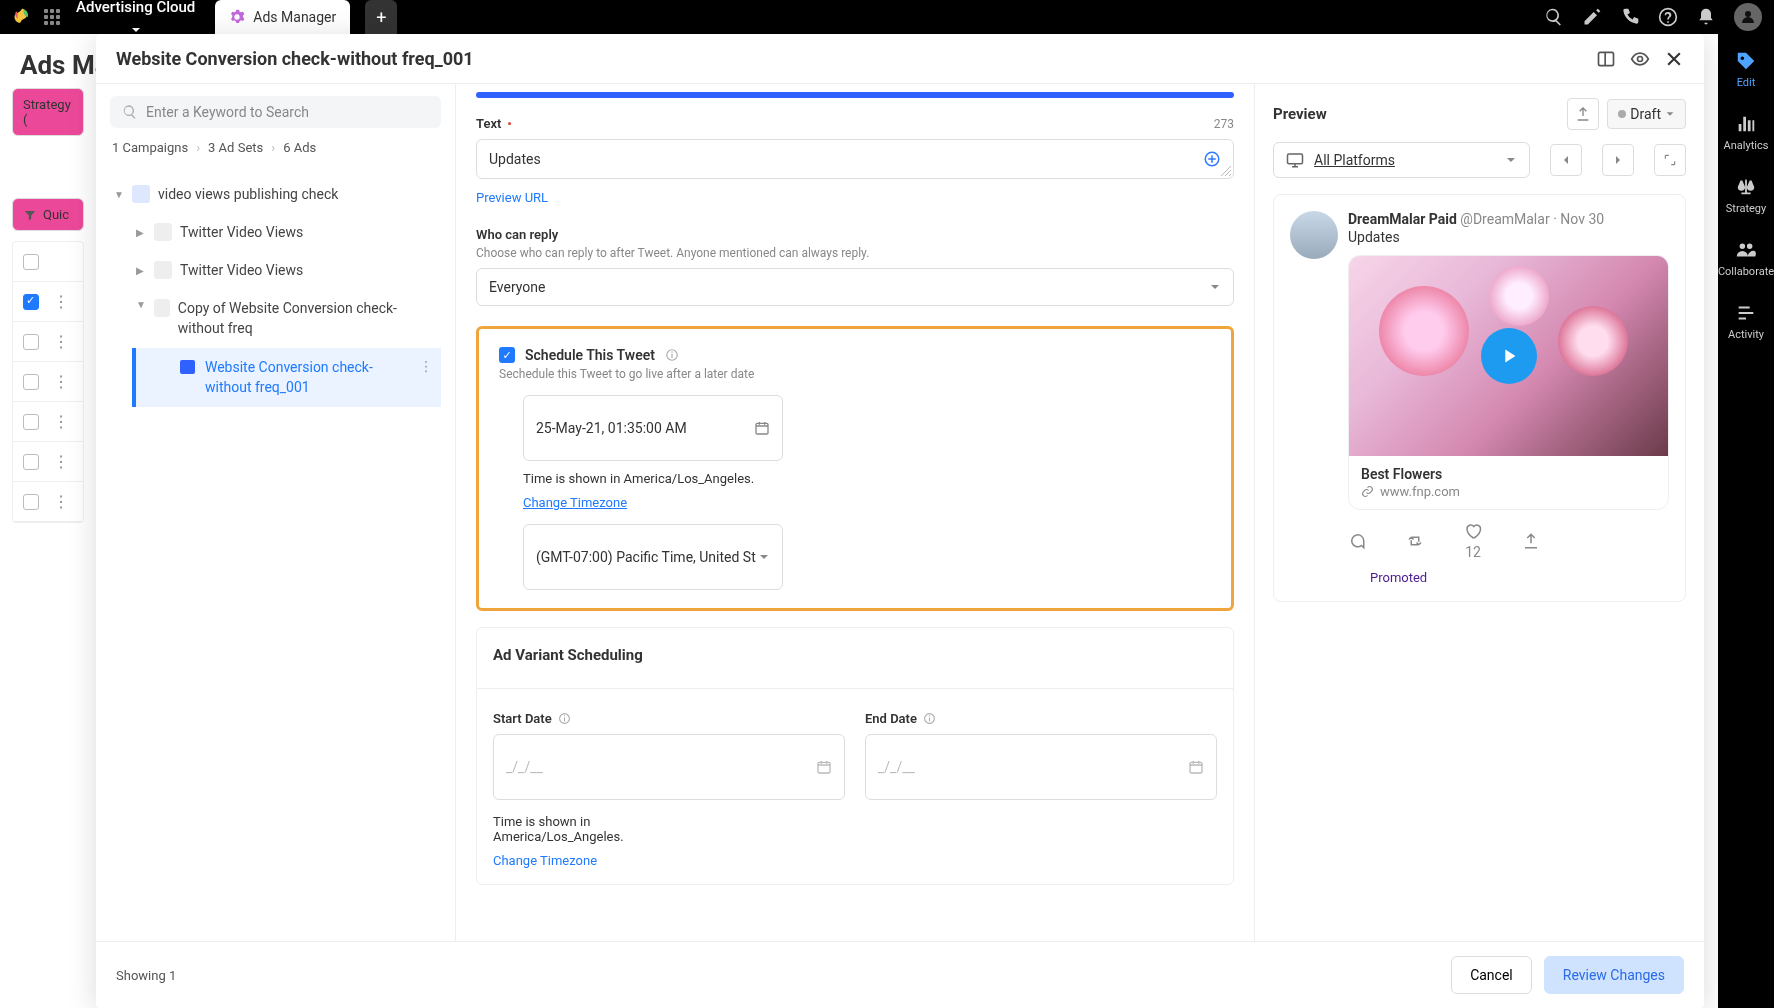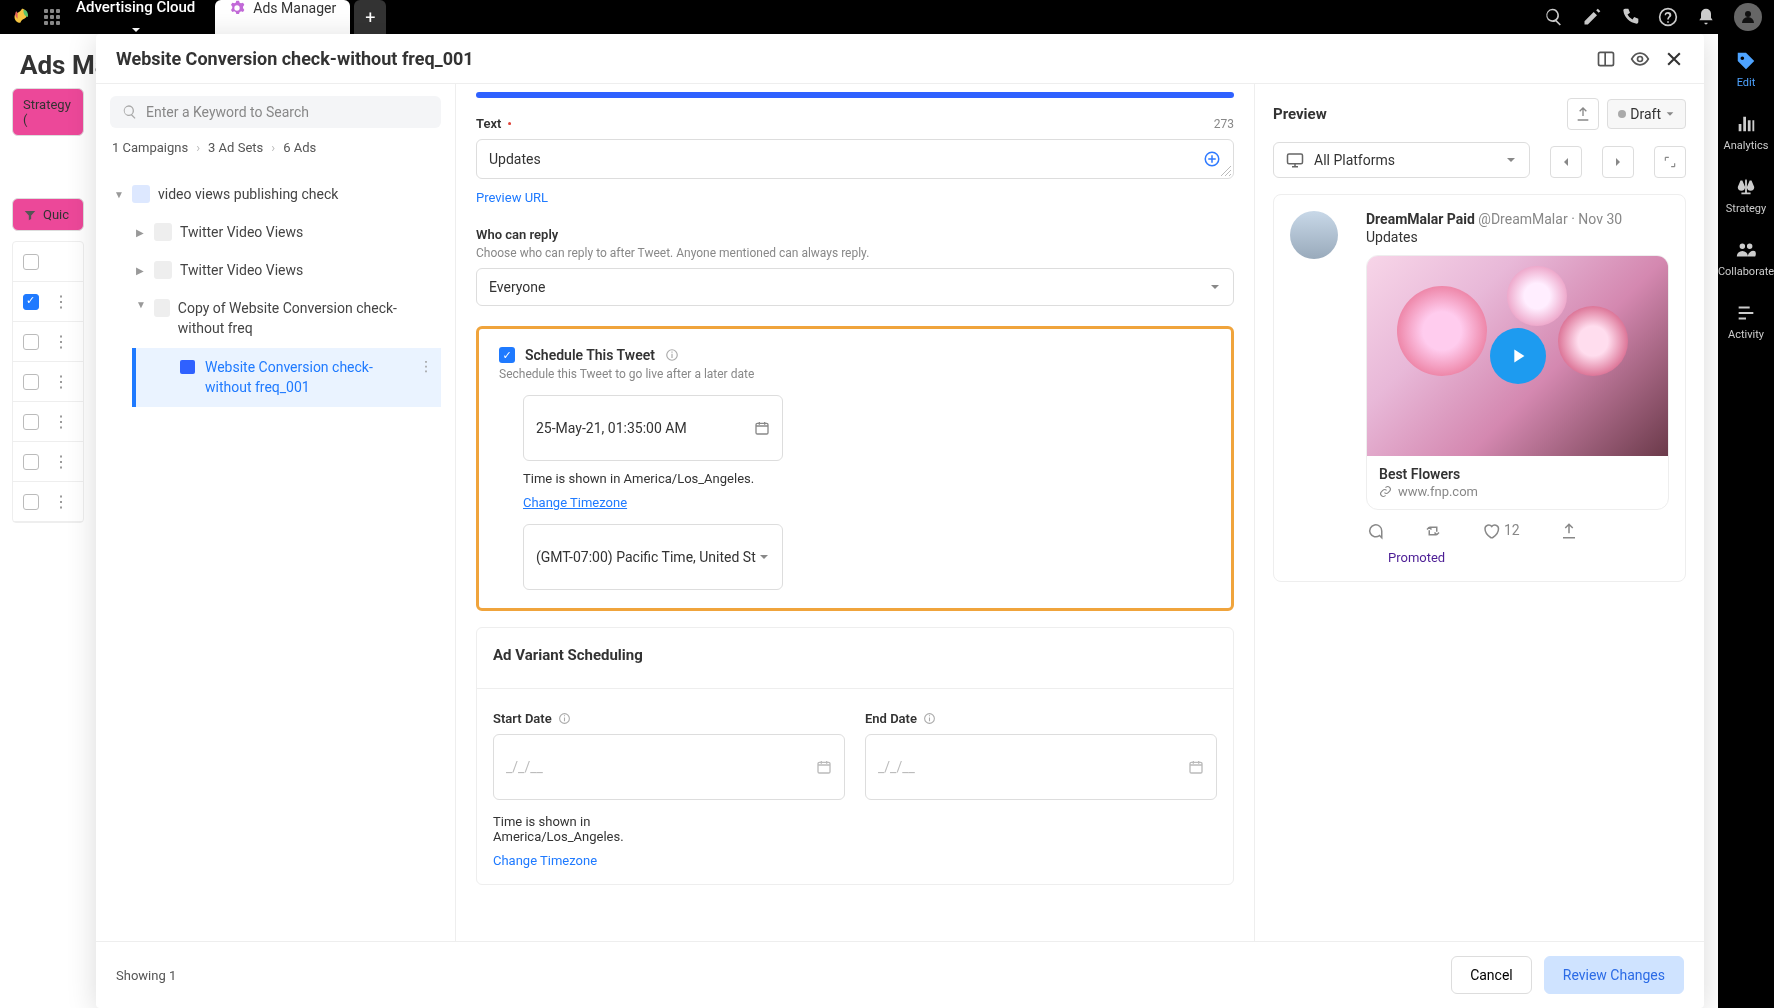--- a/index.html
+++ b/index.html
@@ -3,21 +3,21 @@
 <meta charset="utf-8">
 <style>
 * { margin: 0; padding: 0; box-sizing: border-box; font-family: -apple-system, BlinkMacSystemFont, "Segoe UI", Roboto, sans-serif; }
 body { background: #fff; color: #333; font-size: 14px; overflow: hidden; }
 .top-bar { background: #000; height: 34px; display: flex; align-items: center; padding: 0 12px; color: #fff; }
 .top-bar .logo { width: 20px; height: 20px; margin-right: 12px; }
 .top-bar .apps-grid { display: grid; grid-template-columns: repeat(3,4px); grid-auto-rows: 4px; gap: 2px; margin-right: 16px; }
 .top-bar .apps-grid span { background: #888; border-radius: 1px; }
 .top-bar .dropdown { display: flex; align-items: center; gap: 8px; font-size: 15px; font-weight: 500; flex-direction: column; }
 .tabs { display: flex; margin-left: 20px; }
-.tab { display: flex; gap: 8px; padding: 0 14px; height: 34px; background: #333; border-radius: 6px 6px 0 0; margin-right: 4px; font-size: 14px; color: #fff;}
+.tab { display: flex; align-items: center; gap: 8px; padding: 0 14px; height: 34px; background: #333; border-radius: 6px 6px 0 0; margin-right: 15px; font-size: 14px; color: #fff;}
 .tab.active { background: #fff; color: #333; }
 .tab .tab-icon { width: 16px; height: 16px; }
 .tab-add { display:flex;align-items:center;justify-content:center;width:32px;height:34px;background:#333;border-radius:6px 6px 0 0;color:#fff;font-size:18px;}
 .top-right { margin-left: auto; display: flex; align-items:center; gap:18px; }
 .top-icon { width:20px; height:20px; color:#ccc; }
 .avatar-circle { width:28px;height:28px;border-radius:50%;background:#666;display:flex;align-items:center;justify-content:center;}
 .avatar-circle svg{width:18px;height:18px;fill:#111;}
 .main-area { position: relative; height: calc(1008px - 34px); }
 .page-title { font-size: 26px; font-weight: 700; padding: 16px 20px; }
 .right-rail { position: absolute; right:0; top:0; bottom:0; width:56px; background:#000; display:flex; flex-direction:column; align-items:center; padding-top:16px; gap:24px; color:#ccc; }
@@ -55,24 +55,24 @@
 .input-small { border:1px solid #ddd; border-radius:6px; padding:24px 12px; background:#fff; display:flex; justify-content:space-between; align-items:center;}
 .section-title { font-size:15px; font-weight:700; padding:4px 0 10px;}
 .two-col { display:flex; gap:20px; margin-top:6px;}
 .two-col > div { flex:1;}
 .preview-pane { width:450px; border-left:1px solid #eee; padding:14px 18px; display:flex; flex-direction:column; gap:12px;}
 .preview-head { display:flex; align-items:center; gap:8px;}
 .preview-title { font-weight:700; font-size:15px;}
 .draft-pill { margin-left:auto; display:flex; gap:8px; align-items:center;}
 .pill-btn { border:1px solid #ddd; background:#f7f7f7; border-radius:4px; padding:6px 10px; display:flex; align-items:center; gap:4px;}
 .icon-btn { border:1px solid #ddd; border-radius:4px; width:32px; height:32px; display:flex; align-items:center; justify-content:center;}
-.platform-row { display:flex; gap:20px; align-items:flex-end;}
+.platform-row { display:flex; gap:20px; align-items:center;text-decoration:underline;}
 .platform-select { flex:1; border:1px solid #ddd; border-radius:6px; padding:8px 12px; display:flex; align-items:center; gap:10px; justify-content:space-between;}
 .tweet-card { border:1px solid #eee; border-radius:8px; padding:16px; margin-top:4px;}
-.tweet-head { display:flex; gap:28px;}
+.tweet-head { display:flex; gap:10px;}
 .tweet-avatar { width:48px; height:48px; border-radius:50%; background:linear-gradient(#c8d8e8,#9ab);}
 .tweet-name { font-weight:700;}
 .tweet-handle { color:#888;}
 .tweet-media { margin-top:10px; border:1px solid #eee; border-radius:12px; overflow:hidden;}
 .media-img { height:200px; background:linear-gradient(135deg,#f7d5e8 0%,#e8b8d8 30%,#d488b0 60%,#6b3a4a 100%); position:relative; display:flex; align-items:center; justify-content:center;}
 .play-btn { width:56px;height:56px;border-radius:50%;background:#1d9bf0;display:flex;align-items:center;justify-content:center;}
 .play-btn svg{fill:#fff;width:22px;height:22px;}
 .media-meta { padding:10px 12px;}
 .tweet-actions { display:flex; gap:40px; margin-top:12px; color:#888; align-items:center;}
 .promoted { display:flex; gap:8px; align-items:center; color:#4c1d95; font-size:13px; margin-top:10px;}
@@ -482,21 +482,21 @@
                   </div>
                 </div>
               </div>
               <div class="tweet-actions">
                 <svg width="18" height="18" viewBox="0 0 24 24">
                     <path fill="none" stroke="#888" stroke-width="2" d="M21 12a8 8 0 10-3 6l3 3v-9z"></path>
                   </svg>
                 <svg width="18" height="18" viewBox="0 0 24 24">
                     <path fill="none" stroke="#888" stroke-width="2" d="M7 7h10v6M7 7l-3 3M7 7l3 3M17 17H7v-6M17 17l3-3M17 17l-3-3"></path>
                   </svg>
-                <div style="display:flex;gap:4px;">
+                <div style="display:flex;gap:4px;align-items:center;flex-direction:column;">
                   <svg width="18" height="18" viewBox="0 0 24 24">
                       <path fill="none" stroke="#888" stroke-width="2" d="M12 21s-8-5-8-12a5 5 0 019-3 5 5 0 019 3c0 7-8 12-8 12z"></path>
                     </svg>
                   <span>12</span>
                 </div>
                 <svg width="18" height="18" viewBox="0 0 24 24">
                     <path fill="none" stroke="#888" stroke-width="2" d="M12 3v12M7 8l5-5 5 5M4 21h16"></path>
                   </svg>
               </div>
               <div class="promoted">

